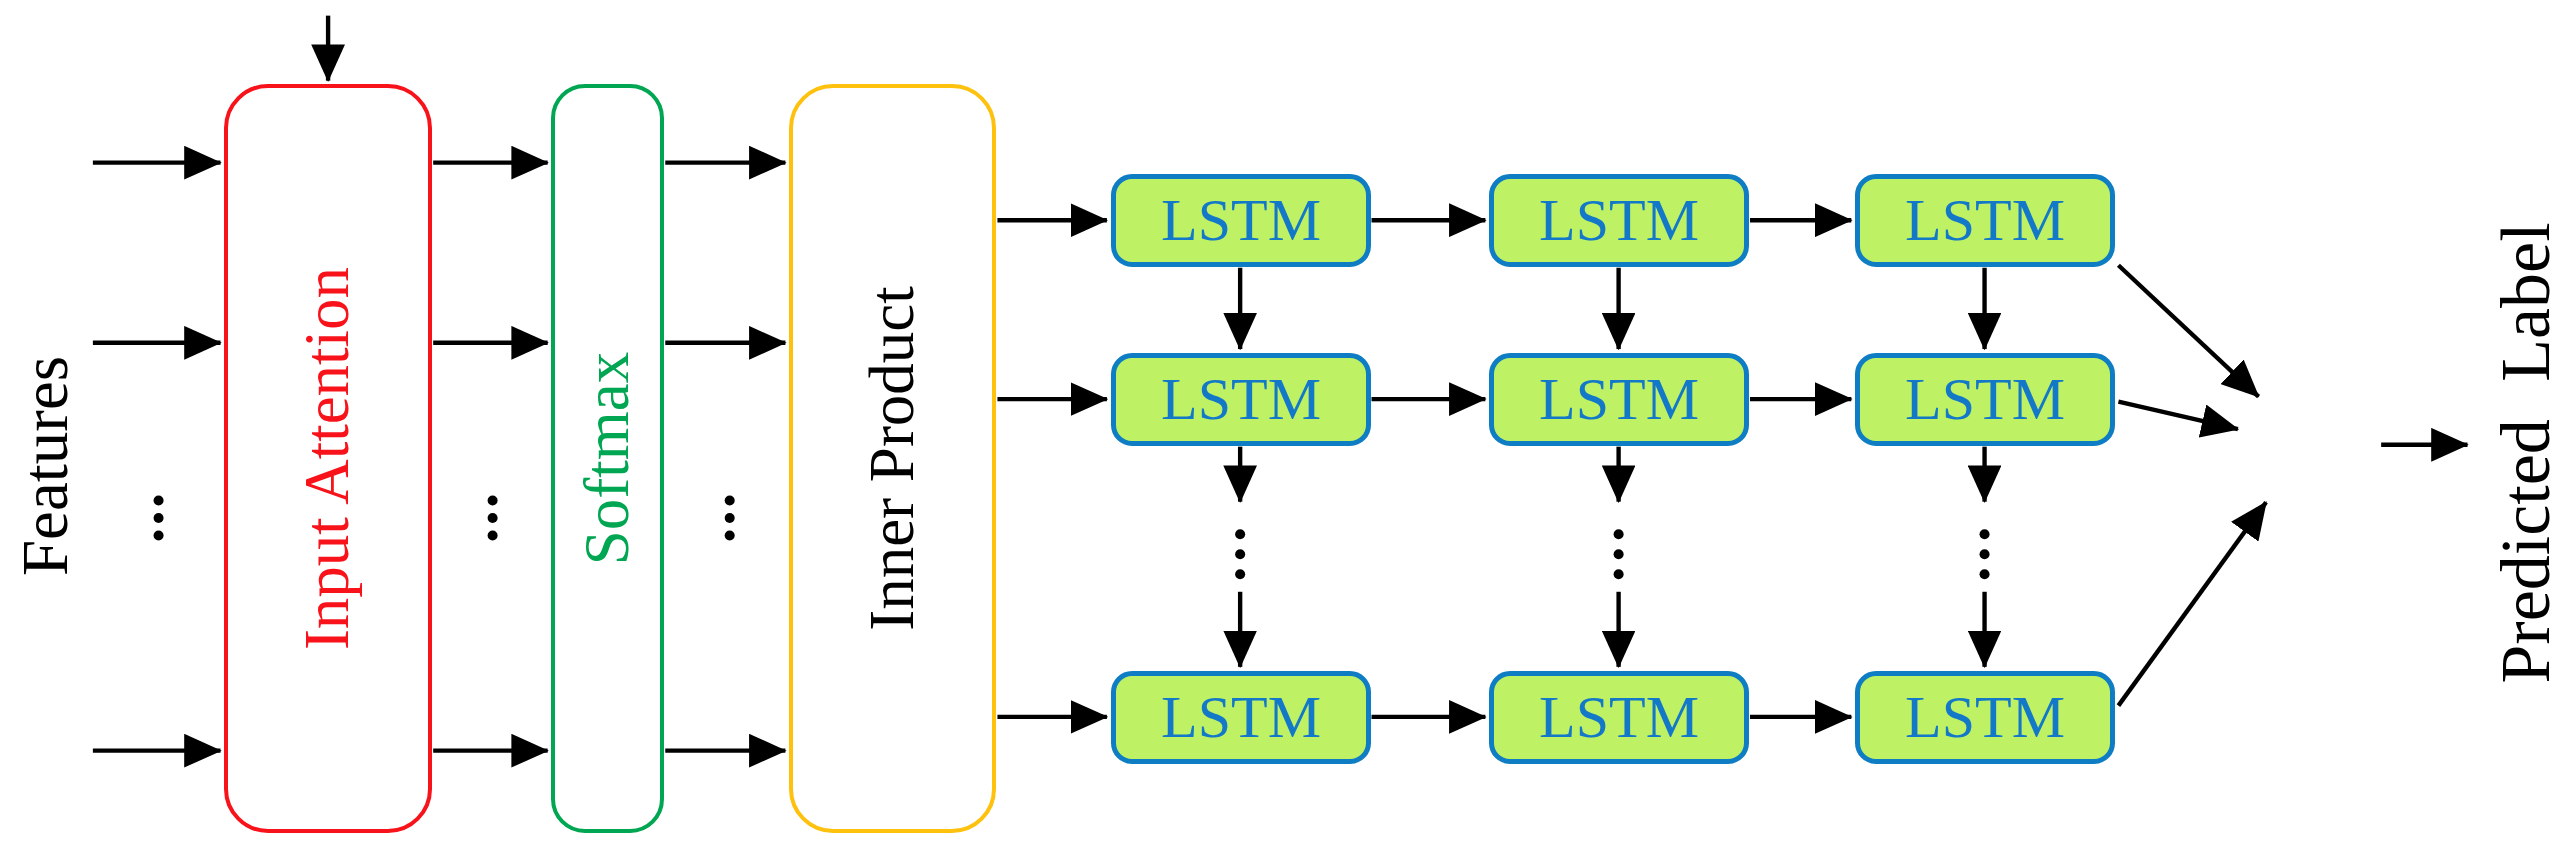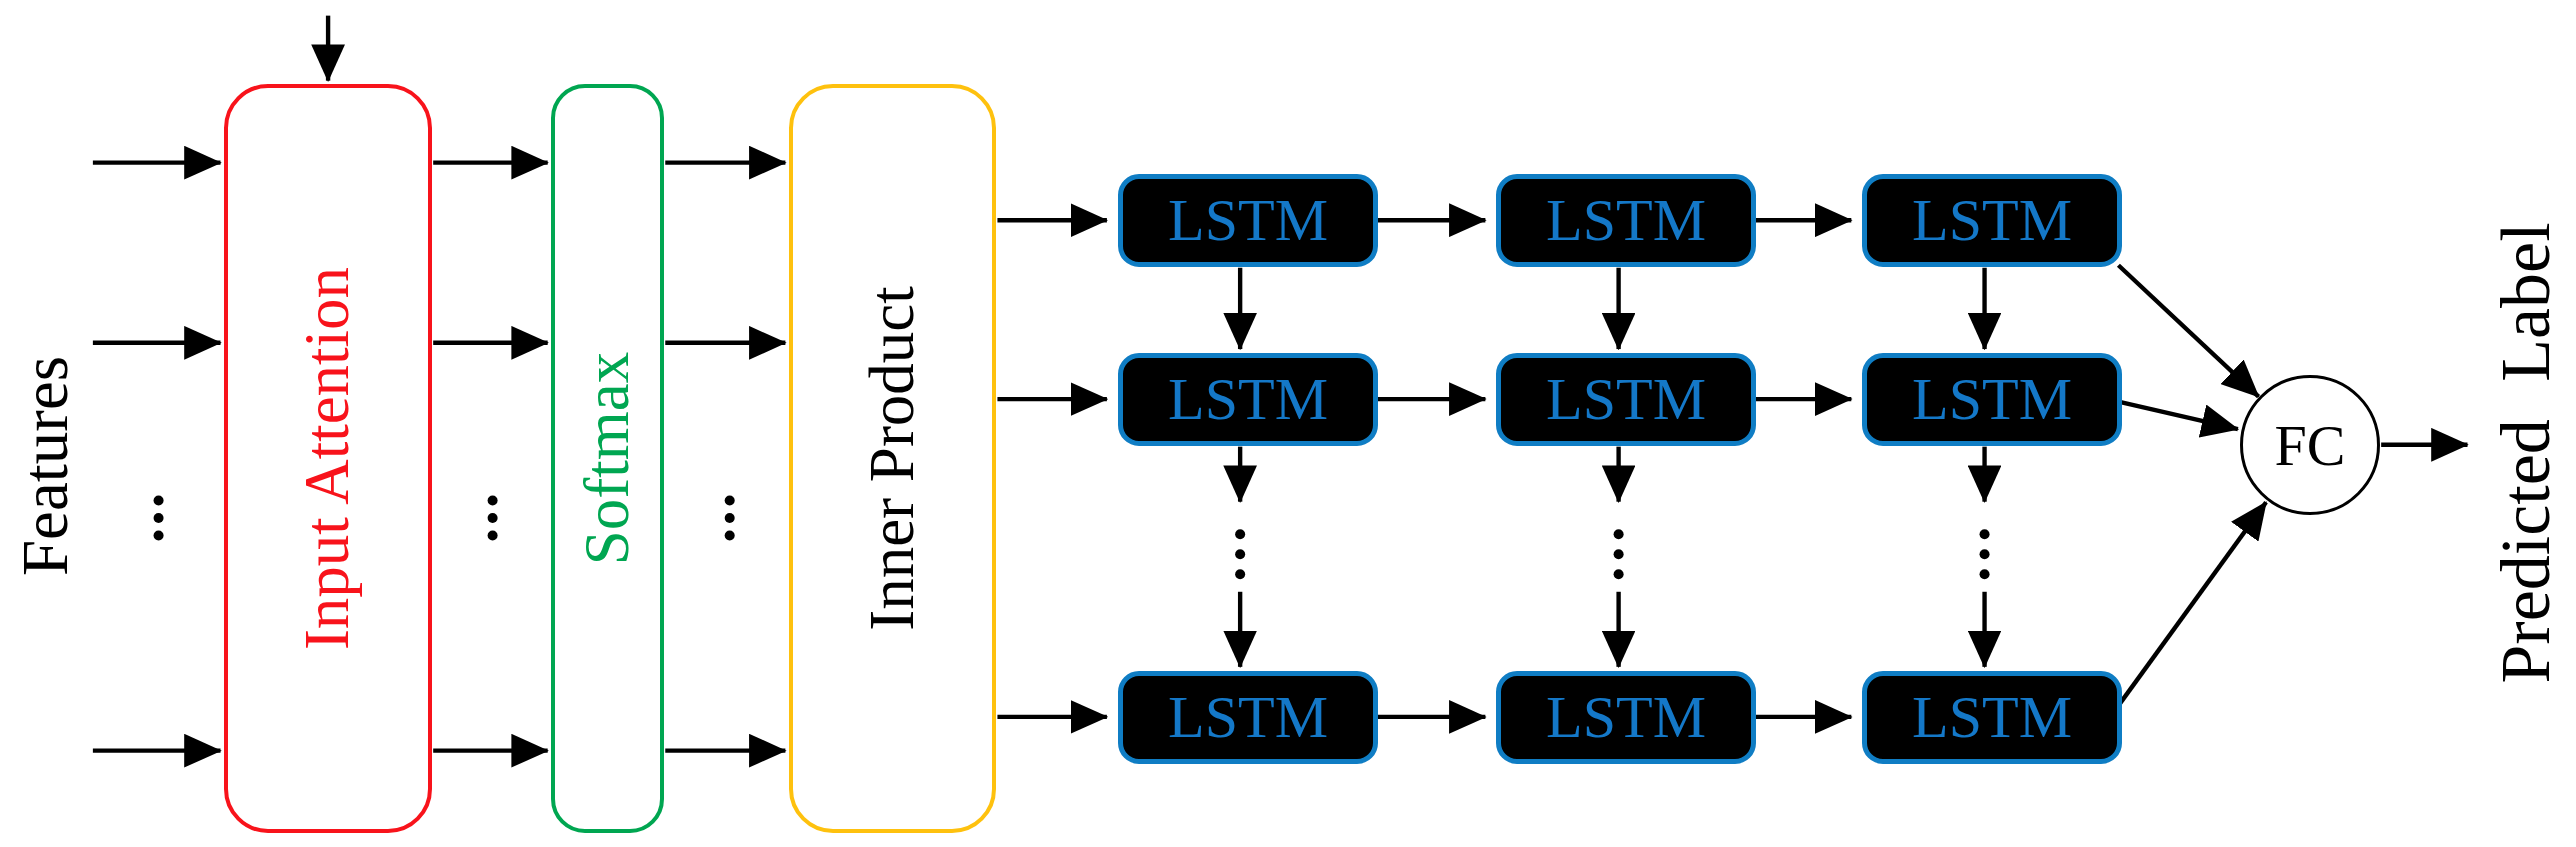--- a/index.html
+++ b/index.html
@@ -28,24 +28,24 @@
   #box-attention{left:224px;width:208px;border-color:#f8131b;}
   #box-attention .vtext{color:#f8131b;}
   #box-softmax{left:551px;width:113px;border-color:#00a651;border-radius:34px;}
   #box-softmax .vtext{color:#00a651;}
   #box-inner{left:789px;width:207px;border-color:#fec10e;}
   #box-inner .vtext{color:#000;}
 
   
   .lstm{
     position:absolute;width:260px;height:93px;
-    background:#000000;border:5px solid #0f7dc4;border-radius:21px;
+    background:#bef264;border:5px solid #0f7dc4;border-radius:21px;
     box-sizing:border-box;
     display:flex;align-items:center;justify-content:center;
-    font-size:60px;color:#1478c8;margin-left:7px;
+    font-size:60px;color:#1478c8;
   }
   .lstm-c1{left:1111px;} .lstm-c2{left:1489px;} .lstm-c3{left:1855px;}
   .lstm-r1{top:174px;} .lstm-r2{top:353px;} .lstm-r3{top:671px;}
 
   
   .fc{
     position:absolute;left:2240px;top:375px;width:140px;height:140px;
     background:#fff;border:3.8px solid #000;border-radius:50%;
     box-sizing:border-box;
     display:flex;align-items:center;justify-content:center;
@@ -198,22 +198,19 @@
   <div class="lstm lstm-c1 lstm-r3">
       <span>LSTM</span>
     </div>
   <div class="lstm lstm-c2 lstm-r3">
       <span>LSTM</span>
     </div>
   <div class="lstm lstm-c3 lstm-r3">
       <span>LSTM</span>
     </div>
 
-  <div class="fc">
-    <span>FC</span>
-  </div>
 
   <div class="anchor" id="label-predicted">
     <span>Predicted Label</span>
   </div>
 
 </div>
 
 
 </body></html>

